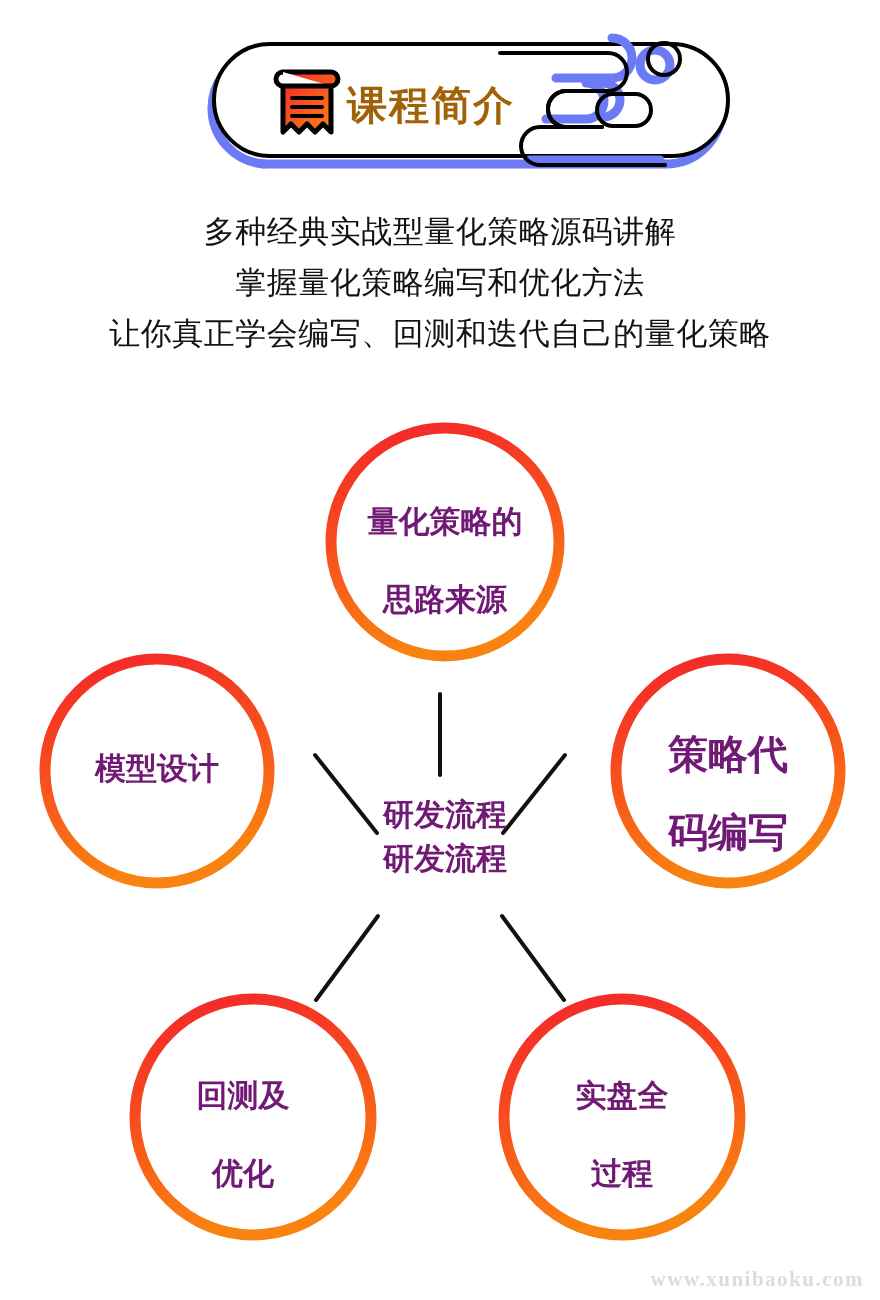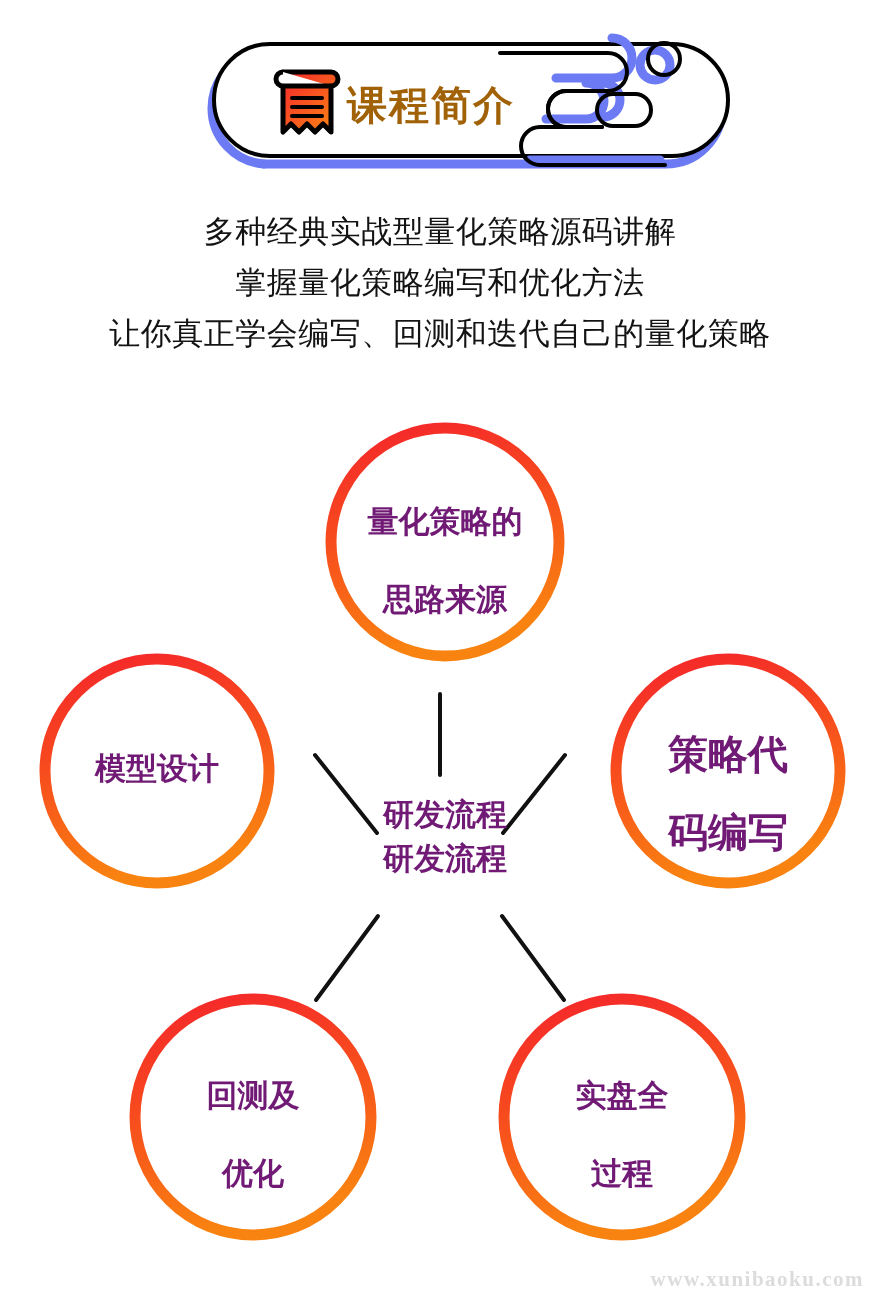--- a/index.html
+++ b/index.html
@@ -105,21 +105,21 @@
   
   .node-right {
     left: 603px;
     top: 315px;
     width: 250px;
     font-size: 40px;
     line-height: 78px;
   }
   
   .node-bleft {
-    left: 128px;
+    left: 118px;
     top: 657px;
     width: 250px;
     font-size: 31px;
     line-height: 78px;
   }
   
   .node-bright {
     left: 497px;
     top: 657px;
     width: 250px;

